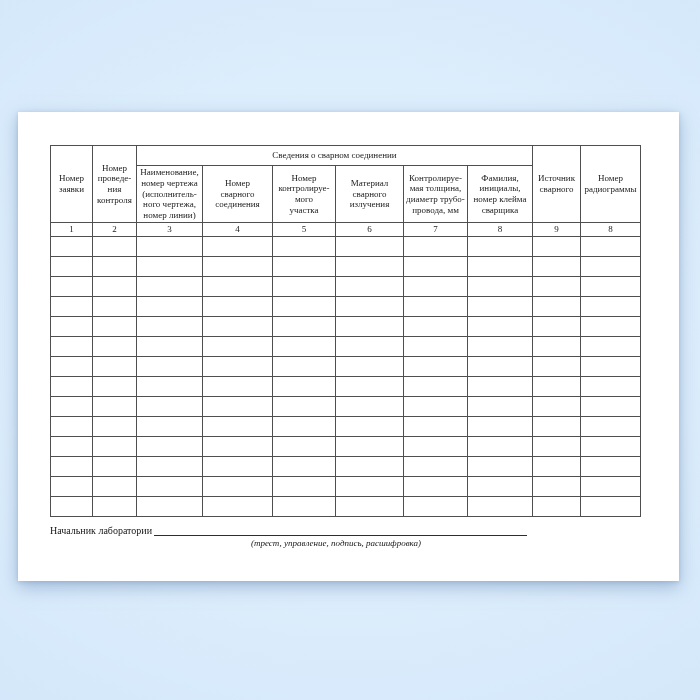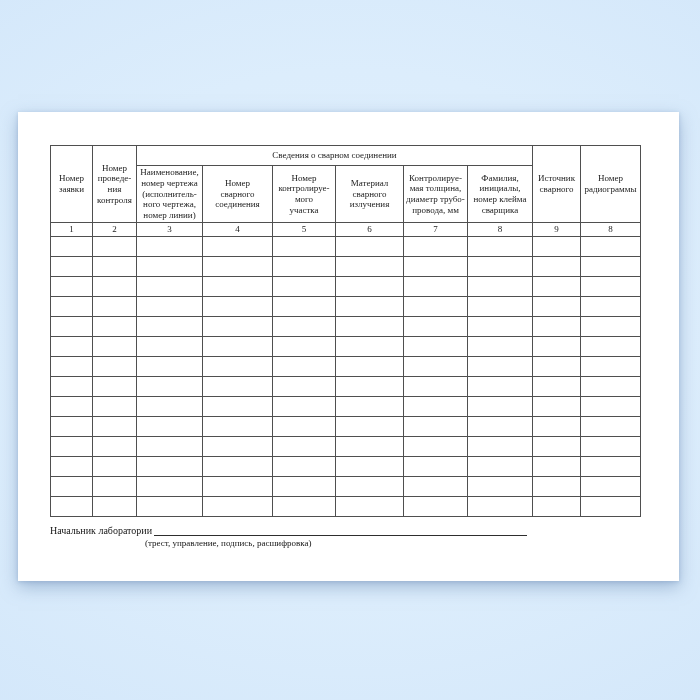--- a/index.html
+++ b/index.html
@@ -38,21 +38,21 @@
     position: absolute; left: 32px; top: 411px; width: 477px;
     display: flex; align-items: flex-end;
     font-size: 10px; color: #161616; white-space: nowrap;
   }
   .sig-row .underline {
     flex: 1 1 auto; height: 12px; margin-left: 2px;
     border-bottom: 1px solid #2e2e2e;
   }
   .sig-note {
     position: absolute; left: 127px; top: 426px; width: 382px;
-    text-align: left; font-size: 9px; color: #161616;
+    text-align: center; font-style: italic; font-size: 9px; color: #161616;
   }
 </style>
 </head>
 <body>
 
 <div class="paper">
 
   <table class="form">
     <colgroup>
       <col style="width:42px">

